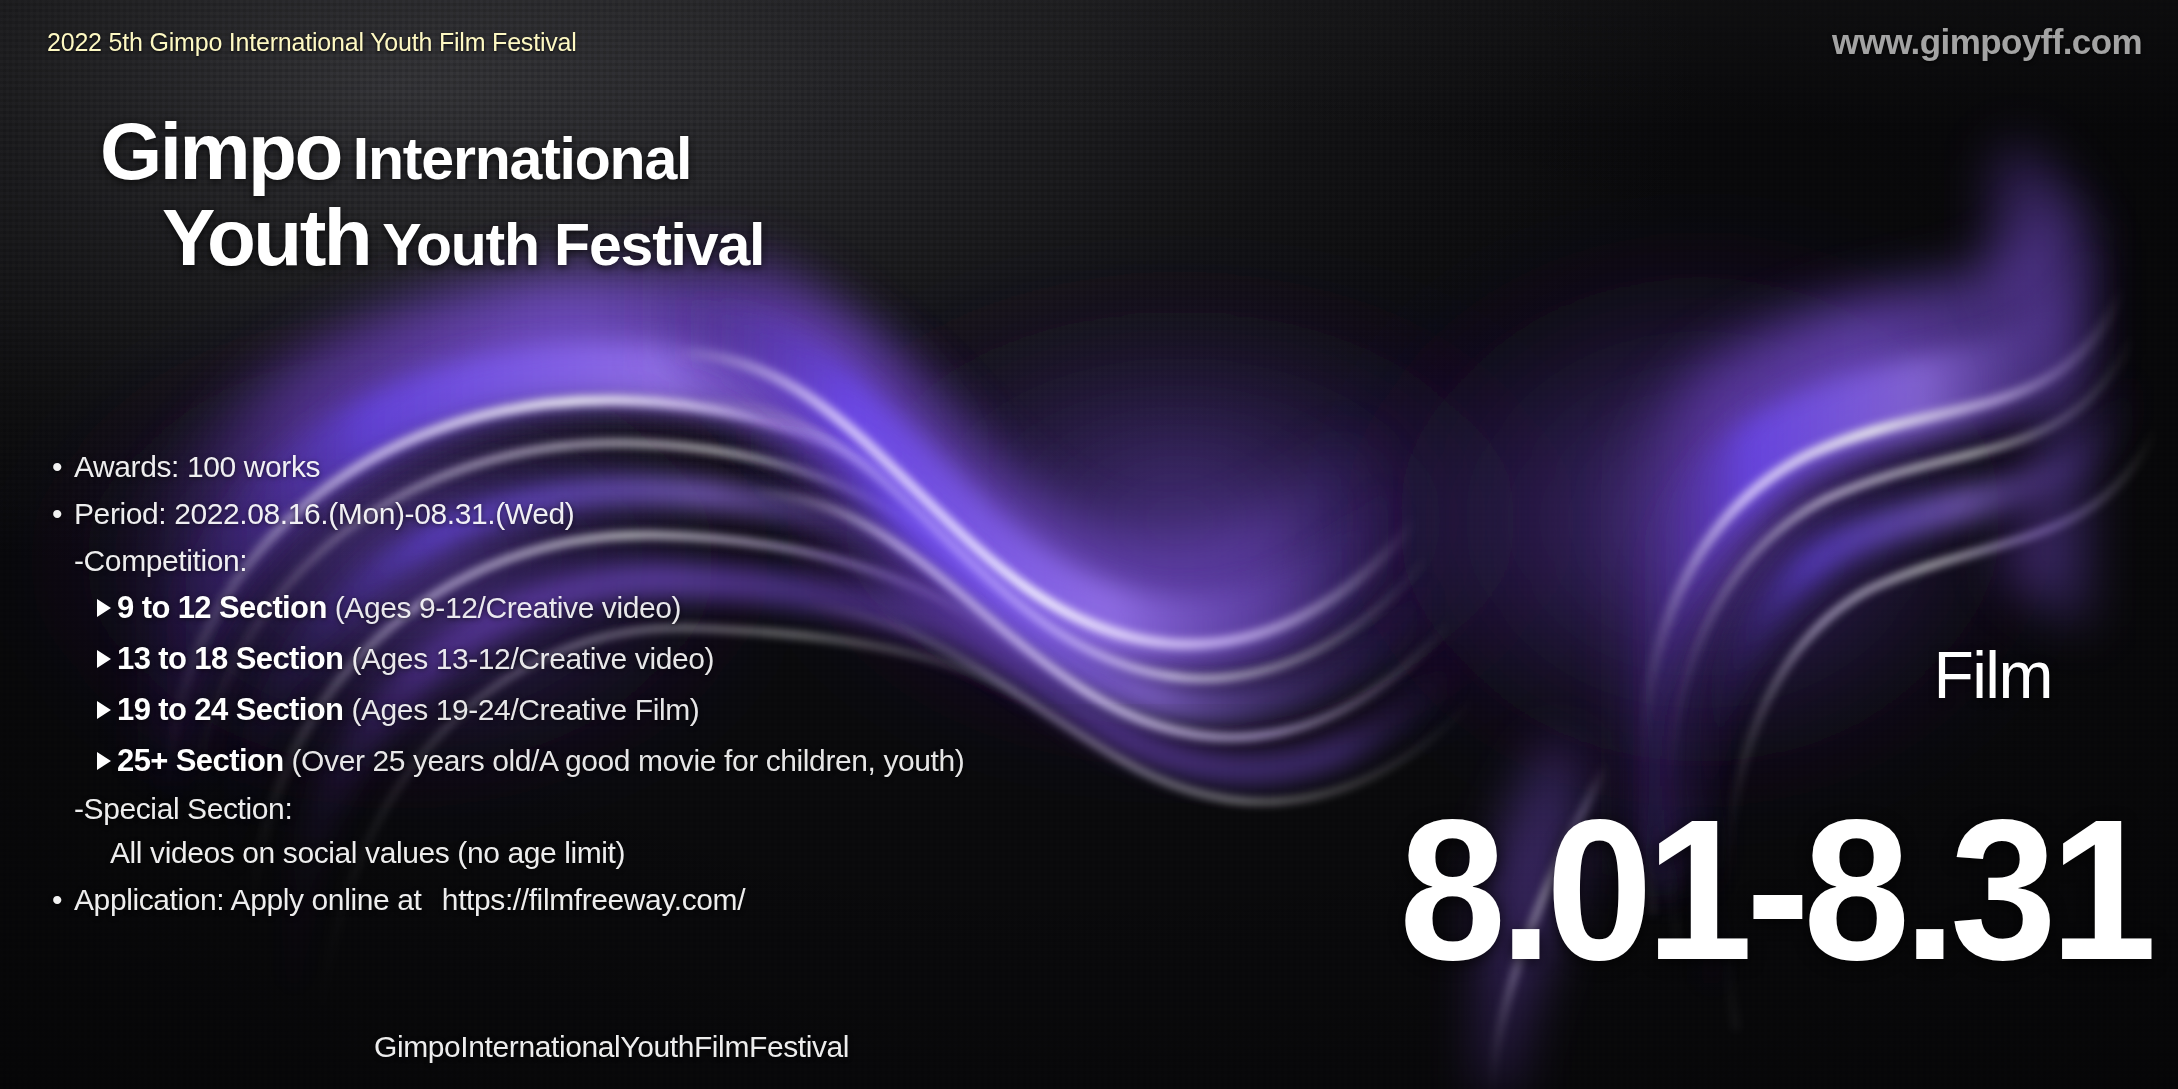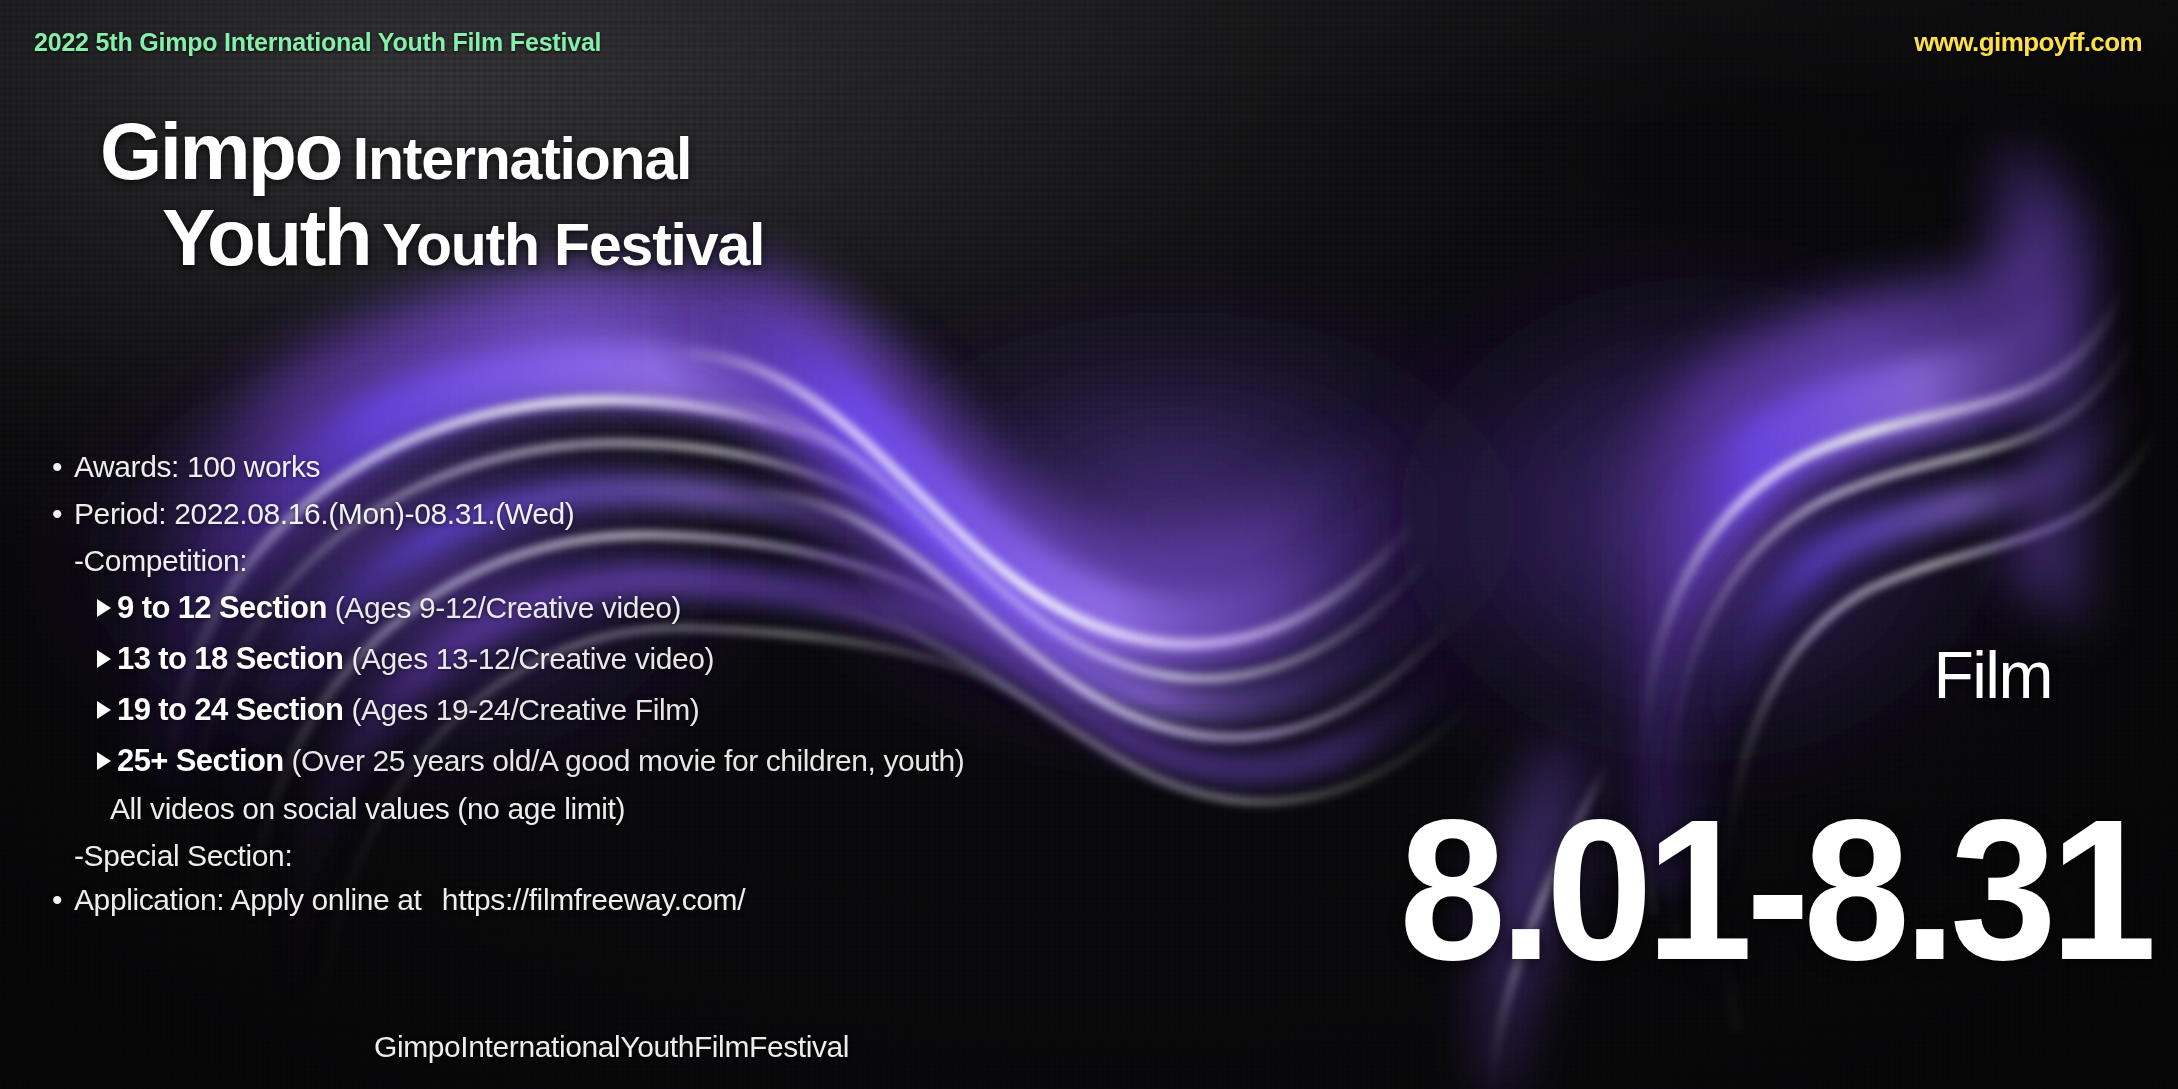--- a/index.html
+++ b/index.html
@@ -60,30 +60,31 @@
     top: 0; left: 0; right: 0;
     height: 84px;
     display: flex;
     align-items: center;
     justify-content: space-between;
     padding: 0 36px 0 34px;
     box-sizing: border-box;
     z-index: 30;
   }
   .header-title {
-    color: #86efac;
+    color: #fef9c3;
     font-size: 25px;
-    font-weight: 700;
+    font-weight: 400;
     letter-spacing: -0.2px;
     white-space: nowrap;
     text-shadow: 0 1px 3px rgba(0,0,0,0.8);
+    margin-left: 13px;
   }
   .header-url {
-    color: #fde047;
-    font-size: 26px;
+    color: #a3a3a3;
+    font-size: 35px;
     font-weight: 700;
     letter-spacing: -0.6px;
     white-space: nowrap;
     text-shadow: 0 1px 4px rgba(0,0,0,0.85);
   }
 
   
   .main-title {
     position: absolute;
     top: 112px;
@@ -359,23 +360,23 @@
     </div>
 
     <div class="sec-row">
       <span class="tri"></span><span class="sec-name">19 to 24 Section</span> <span class="sec-desc">(Ages 19-24/Creative Film)</span>
     </div>
 
     <div class="sec-row">
       <span class="tri"></span><span class="sec-name">25+ Section</span> <span class="sec-desc">(Over 25 years old/A good movie for children, youth)</span>
     </div>
 
+    <div class="b-row b-indent tight">-Special Section:</div>
+
     <div class="b-row b-sub" style="padding-left:58px;">All videos on social values (no age limit)</div>
-
-    <div class="b-row b-indent tight">-Special Section:</div>
 
     <div class="b-row b-dot" style="display:inline-block;">Application: Apply online at</div>
     <span class="b-row" style="display:inline-block; margin-left:16px;">https://filmfreeway.com/</span>
   </div>
 
   <div class="apply-url">GimpoInternationalYouthFilmFestival</div>
 
   <div class="recruit-block">
     <span class="recruit-1">Film</span>
   </div>

